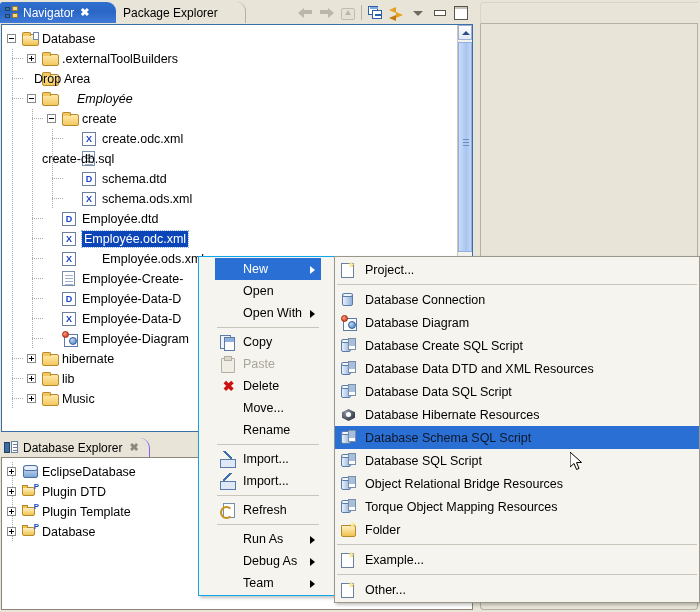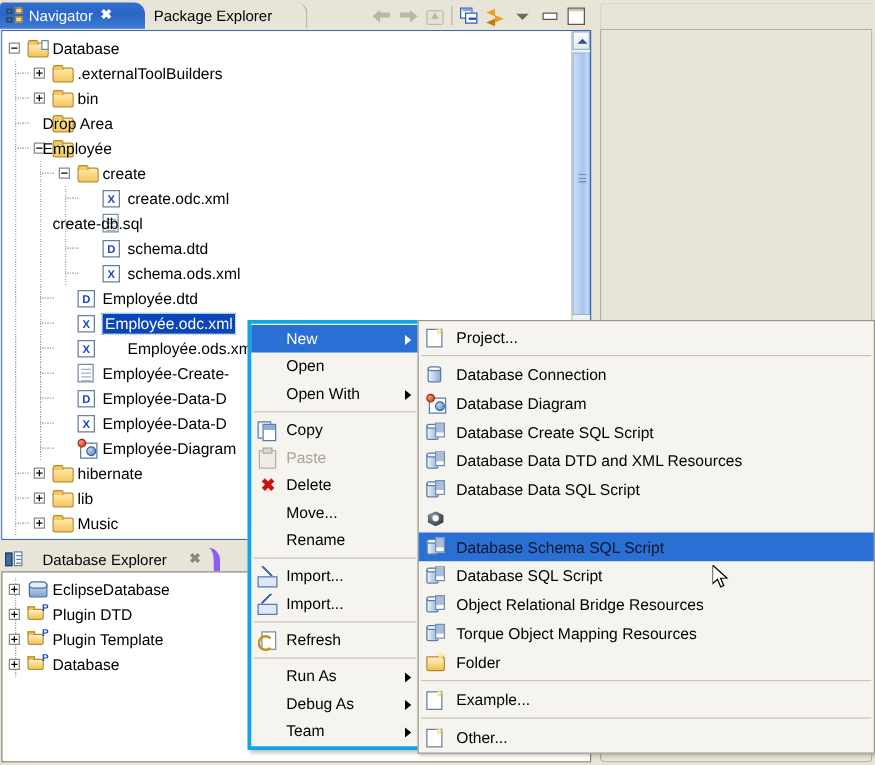--- a/index.html
+++ b/index.html
@@ -244,23 +244,23 @@
   }
 
   
   .view-db {
     position: absolute; left: 0; top: 436px; width: 474px; height: 176px;
     background: #e8e4d8;
   }
   .db-tabbar { position: relative; height: 21px; }
   .db-tab {
     position: absolute; left: 0; top: 2px; height: 19px;
-    display: flex; align-items: center; gap: 16px; padding: 0 10px 0 4px;
+    display: flex; align-items: center; gap: 5px; padding: 0 10px 0 4px;
     background: #e8e4d8; border-top-left-radius: 3px; border-top-right-radius: 10px;
-    border-right: 5px solid #8b5cf6;
+    border-right: 1px solid #8b5cf6;
     font-size: 12px; color: #000;
   }
   .db-tab .tab-close { color: #8d8878; }
   .dbicon { width: 14px; height: 13px; position: relative; }
   .dbicon .bl {
     position:absolute; left:0; top:1px; width:6px; height:11px;
     background:#3b6ea5; border:1px solid #24405f;
   }
   .dbicon .gr {
     position:absolute; left:7px; top:0px; width:7px; height:12px;
@@ -314,23 +314,23 @@
   }
   .editor-body {
     position: absolute; left: 2px; top: 24px; right: 2px; bottom: 2px;
     background: #e8e4d8; border: 1px solid #b5b0a0; border-top: none;
     border-bottom-left-radius: 4px; border-bottom-right-radius: 4px;
   }
 
   
   .ctxmenu {
     position: absolute; left: 198px; top: 256px; width: 140px;
-    background: #f6f4ef; border: 3px solid #0ea5e9;
+    background: #f6f4ef; border: 1px solid #0ea5e9;
     box-shadow: 2px 2px 3px rgba(0,0,0,.24);
-    padding: 1px 0; z-index: 50;
+    padding: 1px 16px; z-index: 50;
   }
   .mi {
     position: relative; height: 22px; display: flex; align-items: center;
     padding-left: 28px; padding-right: 16px;
     font-size: 12.5px; color: #000; white-space: nowrap;
   }
   .mi.hl { background: #2a6fd4; color: #ffffff; }
   .mi.disabled { color: #a9a59b; }
   .mi .micon { position: absolute; left: 5px; top: 3px; width: 17px; height: 16px; }
   .mi .sub {
@@ -552,36 +552,29 @@
             <div class="trow">
               <span class="guide" style="left: 10px;"></span>
               <span class="guide-h" style="left: 10px; width: 11px;"></span>
               <span class="exp plus" style="left: 25px;"></span>
               <span class="ic-folder" style="position: absolute; left: 40px;"></span>
               <span class="tlabel" style="margin-left: 60px;">.externalToolBuilders</span>
             </div>
             <div class="trow">
               <span class="guide" style="left: 10px;"></span>
               <span class="guide-h" style="left: 10px; width: 11px;"></span>
-              <span class="exp plus" style="left: 25px;"></span>
-              <span class="ic-folder" style="position: absolute; left: 40px;"></span>
-              <span class="tlabel" style="margin-left: 60px;">bin</span>
-            </div>
-            <div class="trow">
-              <span class="guide" style="left: 10px;"></span>
-              <span class="guide-h" style="left: 10px; width: 11px;"></span>
               <span class="ic-folder" style="position: absolute; left: 40px;"></span>
               <span class="tlabel" style="margin-left: 32px;">Drop Area</span>
             </div>
             <div class="trow">
               <span class="guide" style="left: 10px;"></span>
               <span class="guide-h" style="left: 10px; width: 11px;"></span>
               <span class="exp" style="left: 25px;"></span>
               <span class="ic-folder" style="position: absolute; left: 40px;"></span>
-              <span class="tlabel" style="margin-left: 32px;">Employée</span>
+              <span class="tlabel" style="margin-left: 75px; font-style: italic;">Employée</span>
             </div>
             <div class="trow">
               <span class="guide" style="left: 10px;"></span>
               <span class="guide" style="left: 30px;"></span>
               <span class="guide-h" style="left: 30px; width: 11px;"></span>
               <span class="exp" style="left: 45px;"></span>
               <span class="ic-folder" style="position: absolute; left: 60px;"></span>
               <span class="tlabel" style="margin-left: 80px;">create</span>
             </div>
             <div class="trow">
@@ -864,20 +857,21 @@
       <div class="smi">
         <span class="sicon s-cyldoc">
           <span class="body"></span>
           <span class="top"></span>
           <span class="pg"></span>
         </span>
         <span>Database Data SQL Script</span>
       </div>
       <div class="smi">
         <span class="sicon s-hib"></span>
+        <span>Database Hibernate Resources</span>
       </div>
       <div class="smi hl">
         <span class="sicon s-cyldoc">
           <span class="body"></span>
           <span class="top"></span>
           <span class="pg"></span>
         </span>
         <span>Database Schema SQL Script</span>
       </div>
       <div class="smi">

